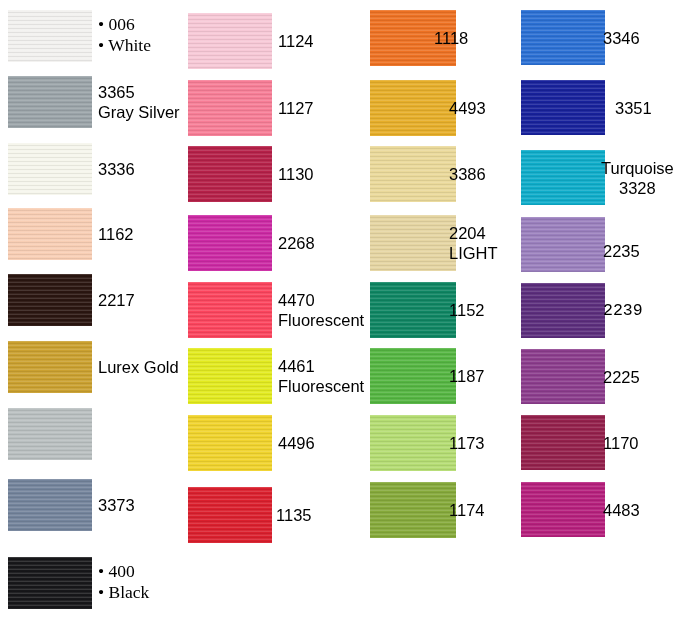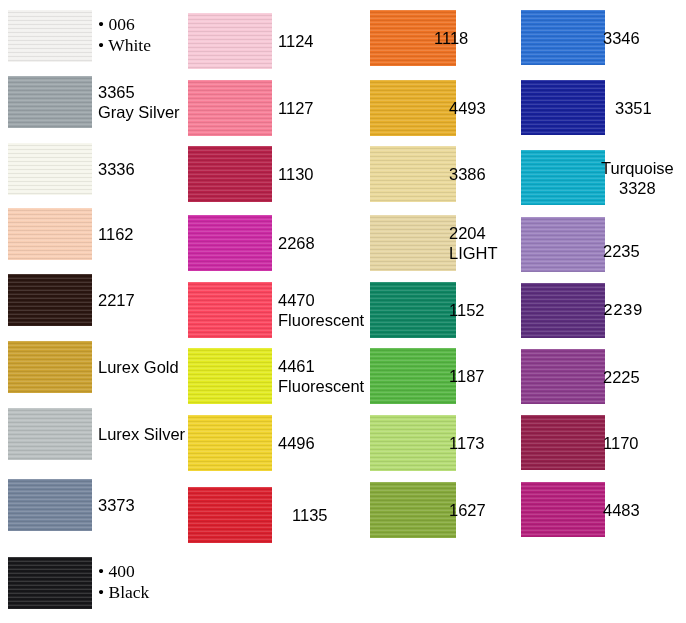--- a/index.html
+++ b/index.html
@@ -104,21 +104,20 @@
       <div class="swatch" style="width: 84px; height: 52px; background: rgb(202, 160, 47);">
         <div class="swatch-inner"></div>
       </div>
     </div>
     <div class="swatch-label" style="left: 98px; top: 357px;">Lurex Gold</div>
     <div class="swatch-entry" style="left: 8px; top: 408px; width: 84px; height: 52px;">
       <div class="swatch" style="width: 84px; height: 52px; background: rgb(185, 191, 192);">
         <div class="swatch-inner"></div>
       </div>
     </div>
-    <div class="swatch-label" style="left: 98px; top: 424px;">Lurex Silver</div>
     <div class="swatch-entry" style="left: 8px; top: 479px; width: 84px; height: 52px;">
       <div class="swatch" style="width: 84px; height: 52px; background: rgb(115, 131, 155);">
         <div class="swatch-inner"></div>
       </div>
     </div>
     <div class="swatch-label" style="left: 98px; top: 495px;">3373</div>
     <div class="swatch-entry" style="left: 8px; top: 557px; width: 84px; height: 52px;">
       <div class="swatch" style="width: 84px; height: 52px; background: rgb(23, 23, 26);">
         <div class="swatch-inner"></div>
       </div>
@@ -167,21 +166,21 @@
       <div class="swatch" style="width: 84px; height: 56px; background: rgb(240, 211, 44);">
         <div class="swatch-inner"></div>
       </div>
     </div>
     <div class="swatch-label" style="left: 278px; top: 433px;">4496</div>
     <div class="swatch-entry" style="left: 188px; top: 487px; width: 84px; height: 56px;">
       <div class="swatch" style="width: 84px; height: 56px; background: rgb(218, 31, 45);">
         <div class="swatch-inner"></div>
       </div>
     </div>
-    <div class="swatch-label" style="left: 292px; top: 505px; text-align: right;">1135</div>
+    <div class="swatch-label" style="left: 276px; top: 505px; text-align: right;">1135</div>
     <div class="swatch-entry" style="left: 370px; top: 10px; width: 86px; height: 56px;">
       <div class="swatch" style="width: 86px; height: 56px; background: rgb(237, 113, 34);">
         <div class="swatch-inner"></div>
       </div>
     </div>
     <div class="swatch-label" style="left: 434px; top: 28px;">1118</div>
     <div class="swatch-entry" style="left: 370px; top: 80px; width: 86px; height: 56px;">
       <div class="swatch" style="width: 86px; height: 56px; background: rgb(230, 174, 41);">
         <div class="swatch-inner"></div>
       </div>
@@ -216,21 +215,21 @@
       <div class="swatch" style="width: 86px; height: 56px; background: rgb(180, 220, 114);">
         <div class="swatch-inner"></div>
       </div>
     </div>
     <div class="swatch-label" style="left: 449px; top: 433px;">1173</div>
     <div class="swatch-entry" style="left: 370px; top: 482px; width: 86px; height: 56px;">
       <div class="swatch" style="width: 86px; height: 56px; background: rgb(133, 169, 58);">
         <div class="swatch-inner"></div>
       </div>
     </div>
-    <div class="swatch-label" style="left: 449px; top: 500px;">1627</div>
+    <div class="swatch-label" style="left: 449px; top: 500px;">1174</div>
     <div class="swatch-entry" style="left: 521px; top: 10px; width: 84px; height: 55px;">
       <div class="swatch" style="width: 84px; height: 55px; background: rgb(42, 111, 211);">
         <div class="swatch-inner"></div>
       </div>
     </div>
     <div class="swatch-label" style="left: 603px; top: 27.5px;">3346</div>
     <div class="swatch-entry" style="left: 521px; top: 80px; width: 84px; height: 55px;">
       <div class="swatch" style="width: 84px; height: 55px; background: rgb(23, 33, 155);">
         <div class="swatch-inner"></div>
       </div>

